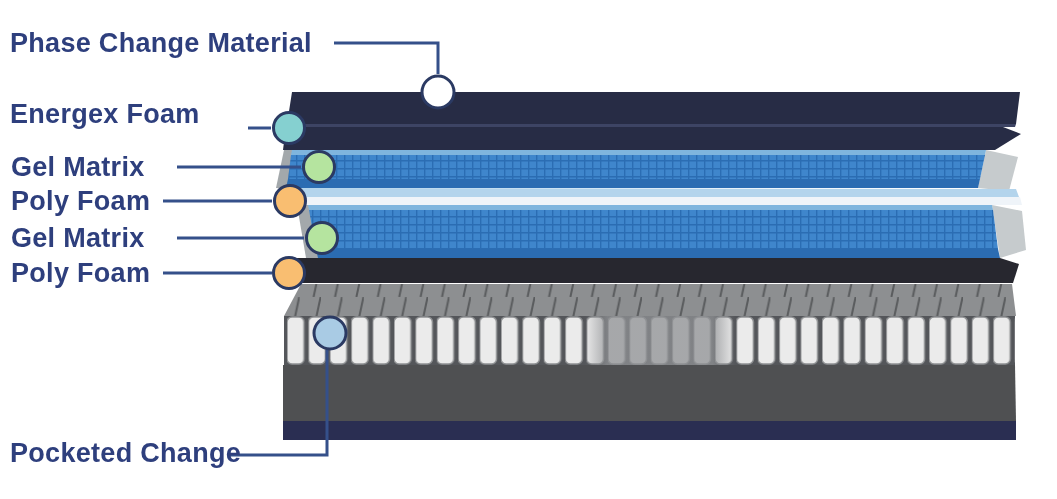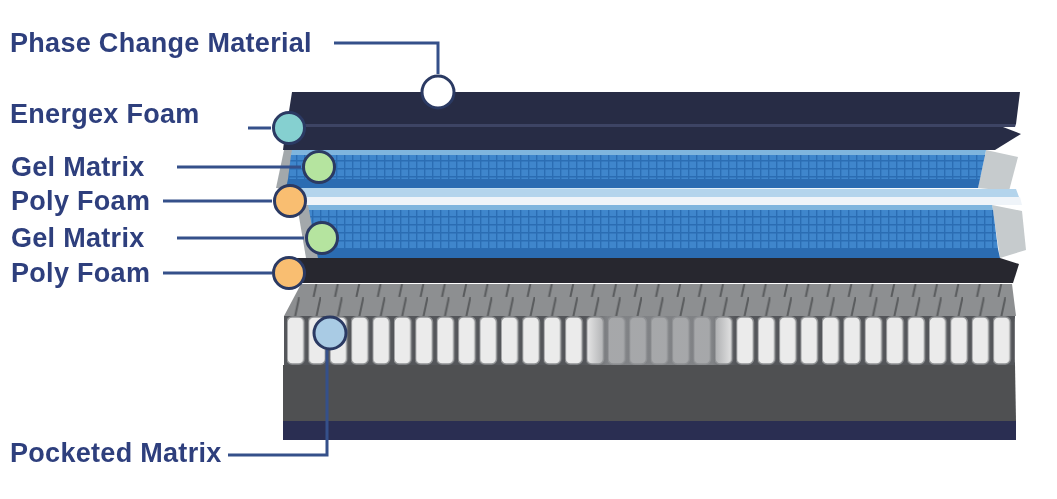--- a/index.html
+++ b/index.html
@@ -118,15 +118,15 @@
   <div class="layer-label" style="left:10px;top:100px">Energex Foam</div>
 
   <div class="layer-label" style="left:11px;top:153px">Gel Matrix</div>
 
   <div class="layer-label" style="left:11px;top:187px">Poly Foam</div>
 
   <div class="layer-label" style="left:11px;top:224px">Gel Matrix</div>
 
   <div class="layer-label" style="left:11px;top:259px">Poly Foam</div>
 
-  <div class="layer-label" style="left:10px;top:439px">Pocketed Matrix</div>
+  <div class="layer-label" style="left:10px;top:439px">Pocketed Change</div>
 
 </div>
 
 </body></html>

